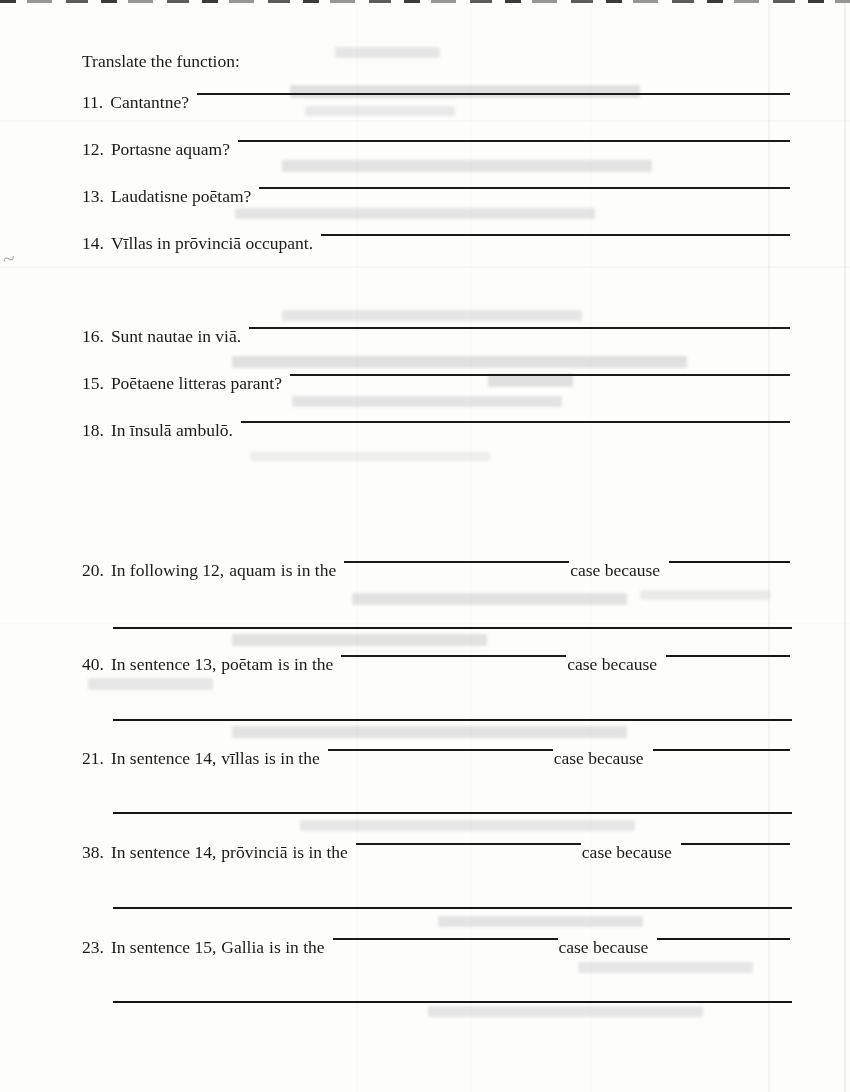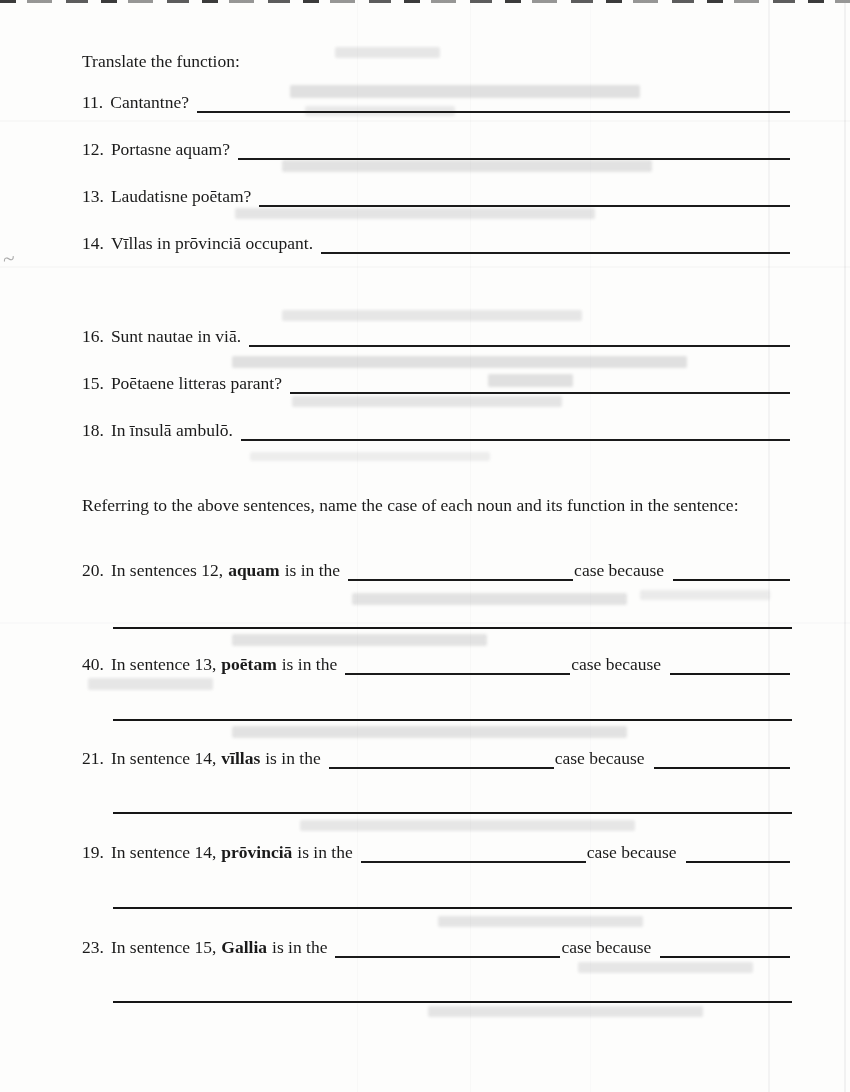--- a/index.html
+++ b/index.html
@@ -34,26 +34,26 @@
     position:absolute;left:82px;
     line-height:22px;
     white-space:nowrap;
   }
   .para{
     position:absolute;left:82px;top:494px;width:690px;
     line-height:22px;
   }
   .t-row,.c-row{
     position:absolute;left:82px;right:60px;
-    display:flex;align-items:flex-end;
+    display:flex;align-items:flex-start;
     height:22px;line-height:22px;
     white-space:nowrap;
   }
   .num{margin-right:7px;}
-  .word{font-weight:bold;margin:0 5px;}
+  .word{font-weight:normal;margin:0 5px;}
   .blank{
     flex:1;height:2px;margin-left:8px;
     border-bottom:2px solid #1b1b1b;
   }
   .blank-case{
     width:225px;flex:none;height:2px;margin-left:8px;
     border-bottom:2px solid #1b1b1b;
   }
   .c-row:nth-of-type(4) .blank-case{width:205px;}
   .conn{margin-left:1px;}
@@ -144,25 +144,24 @@
     <span class="num">15.</span>
     <span>Poētaene litteras parant?</span>
     <span class="blank"></span>
   </div>
   <div class="t-row" style="top:419px">
     <span class="num">18.</span>
     <span>In īnsulā ambulō.</span>
     <span class="blank"></span>
   </div>
 
-  <div class="para">Referring to the above sentences, name the case of each noun and its function in the sentence:</div>
 
   <div class="c-row" style="top:559px">
     <span class="num">20.</span>
-    <span>In sentences 12,</span>
+    <span>In following 12,</span>
     <span class="word">aquam</span>
     <span>is in the</span>
     <span class="blank-case"></span>
     <span class="conn">case because</span>
     <span class="blank2"></span>
   </div>
   <div class="cont-line" style="top:627px"></div>
 
   <div class="c-row" style="top:653px">
     <span class="num">40.</span>
@@ -180,21 +179,21 @@
     <span>In sentence 14,</span>
     <span class="word">vīllas</span>
     <span>is in the</span>
     <span class="blank-case"></span>
     <span class="conn">case because</span>
     <span class="blank2"></span>
   </div>
   <div class="cont-line" style="top:812px"></div>
 
   <div class="c-row" style="top:841px">
-    <span class="num">19.</span>
+    <span class="num">38.</span>
     <span>In sentence 14,</span>
     <span class="word">prōvinciā</span>
     <span>is in the</span>
     <span class="blank-case"></span>
     <span class="conn">case because</span>
     <span class="blank2"></span>
   </div>
   <div class="cont-line" style="top:907px"></div>
 
   <div class="c-row" style="top:936px">

